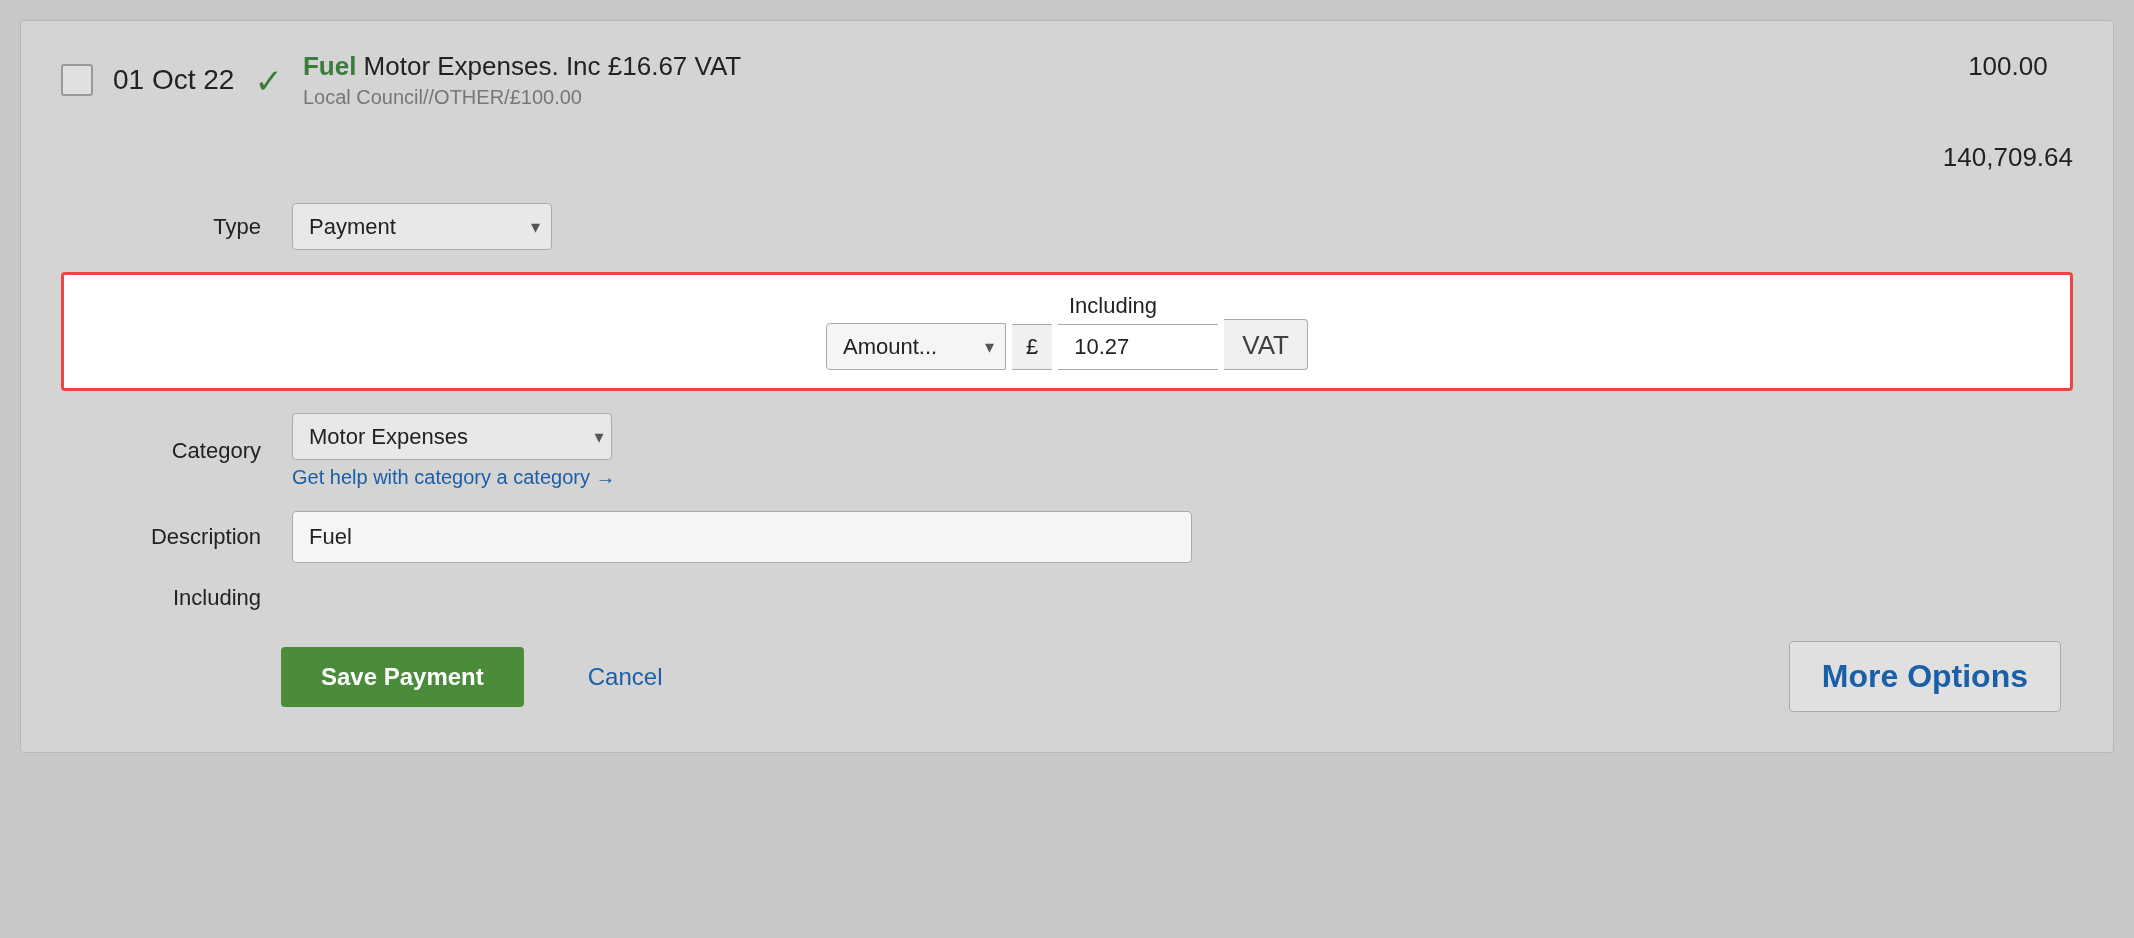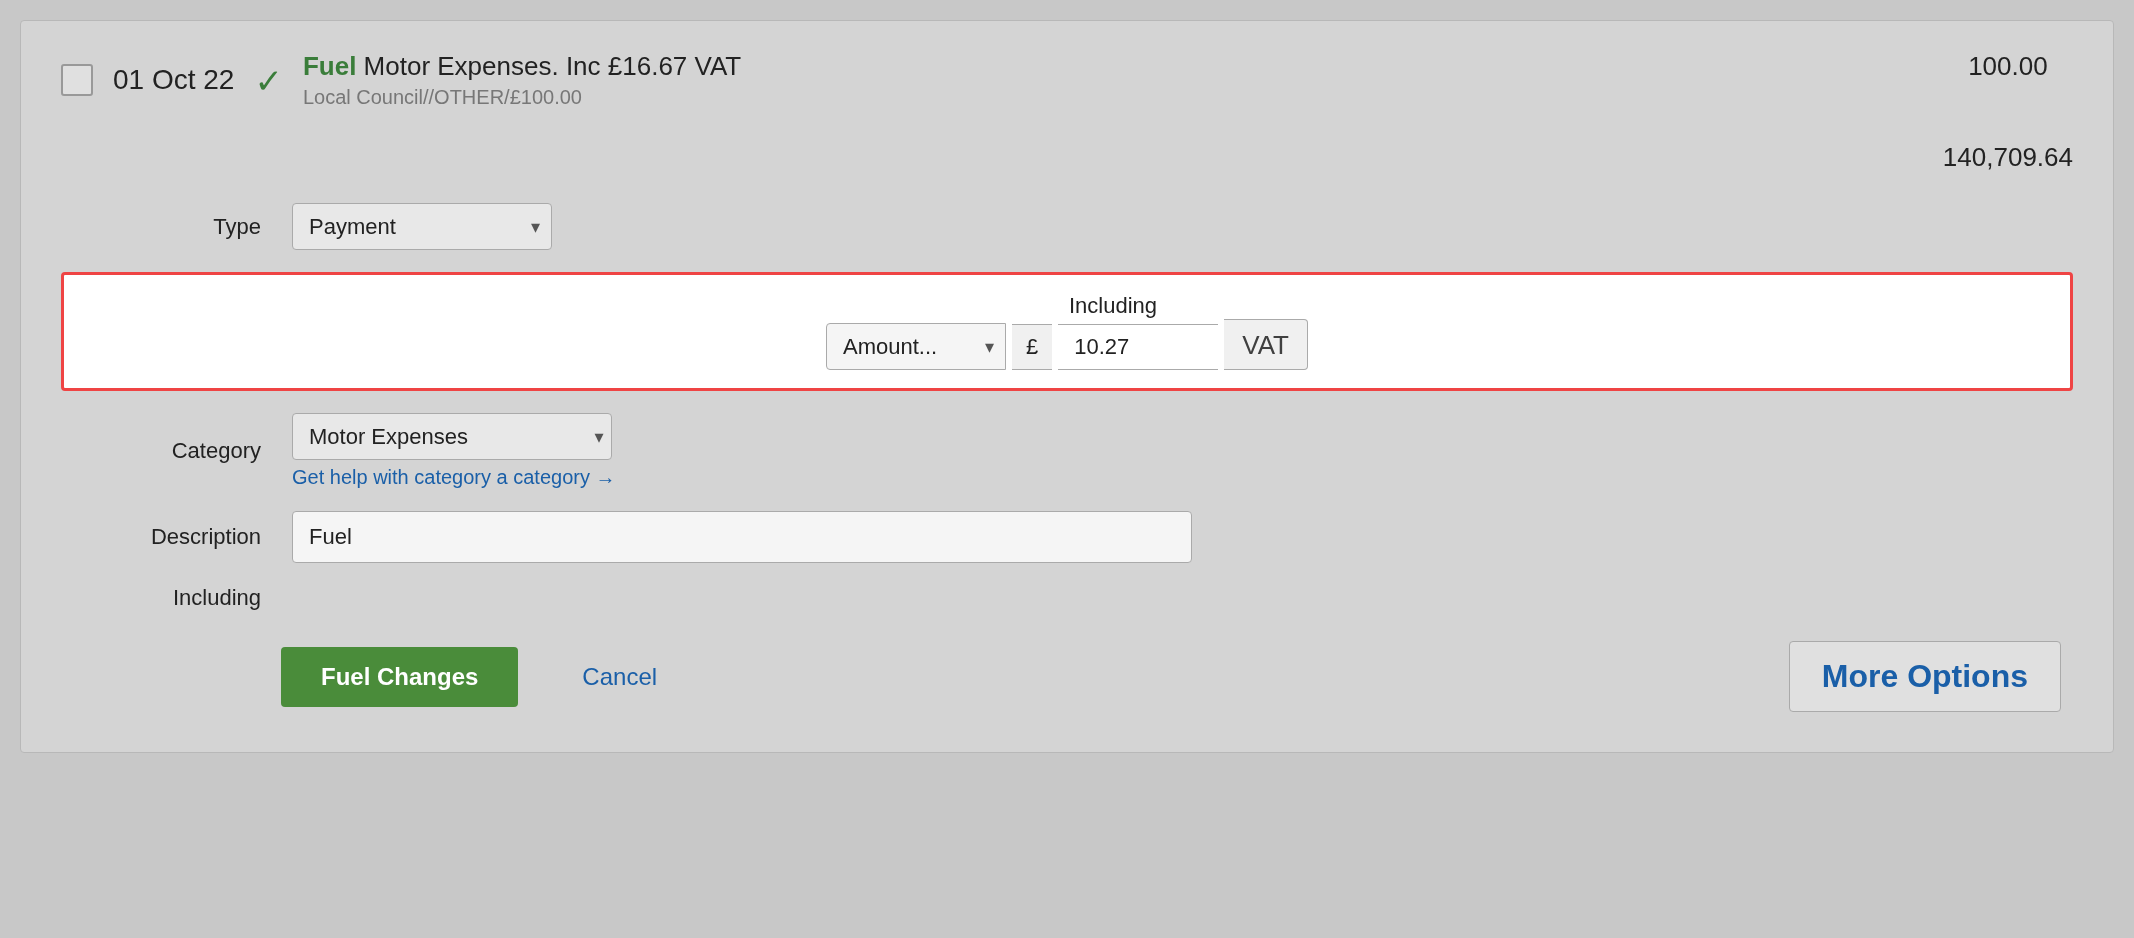--- a/index.html
+++ b/index.html
@@ -450,20 +450,20 @@
       <div class="form-row">
         <span class="form-label">Description</span>
         <input class="description-input" type="text" value="Fuel" style="">
       </div>
 
       <div class="form-row">
         <span class="form-label">Including</span>
       </div>
 
       <div class="bottom-row">
-        <button class="save-btn">Fuel Changes</button>
+        <button class="save-btn">Save Payment</button>
         <button class="cancel-btn">Cancel</button>
         <button class="more-options-btn">More Options</button>
       </div>
 
     </div>
   </div>
 </div>
 
 </body></html>

